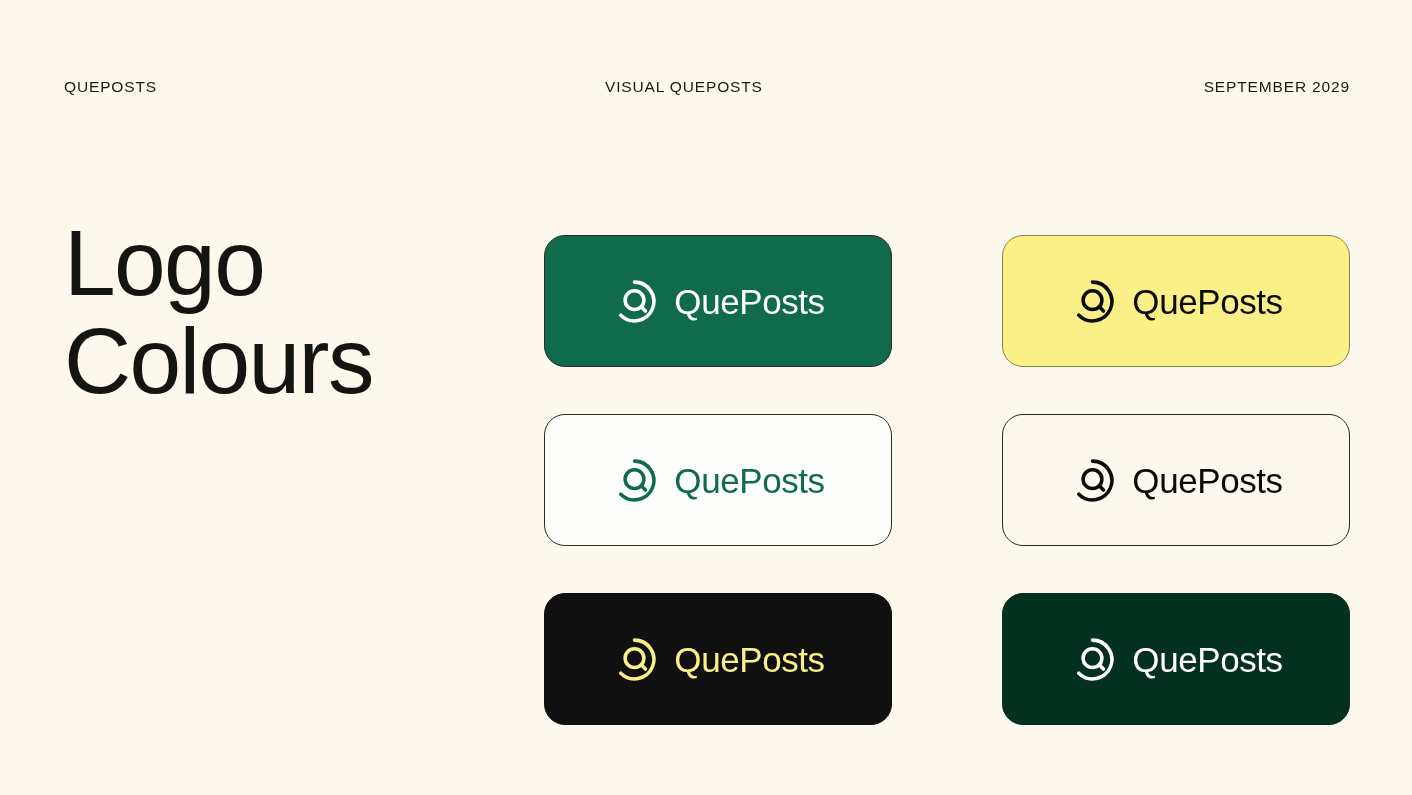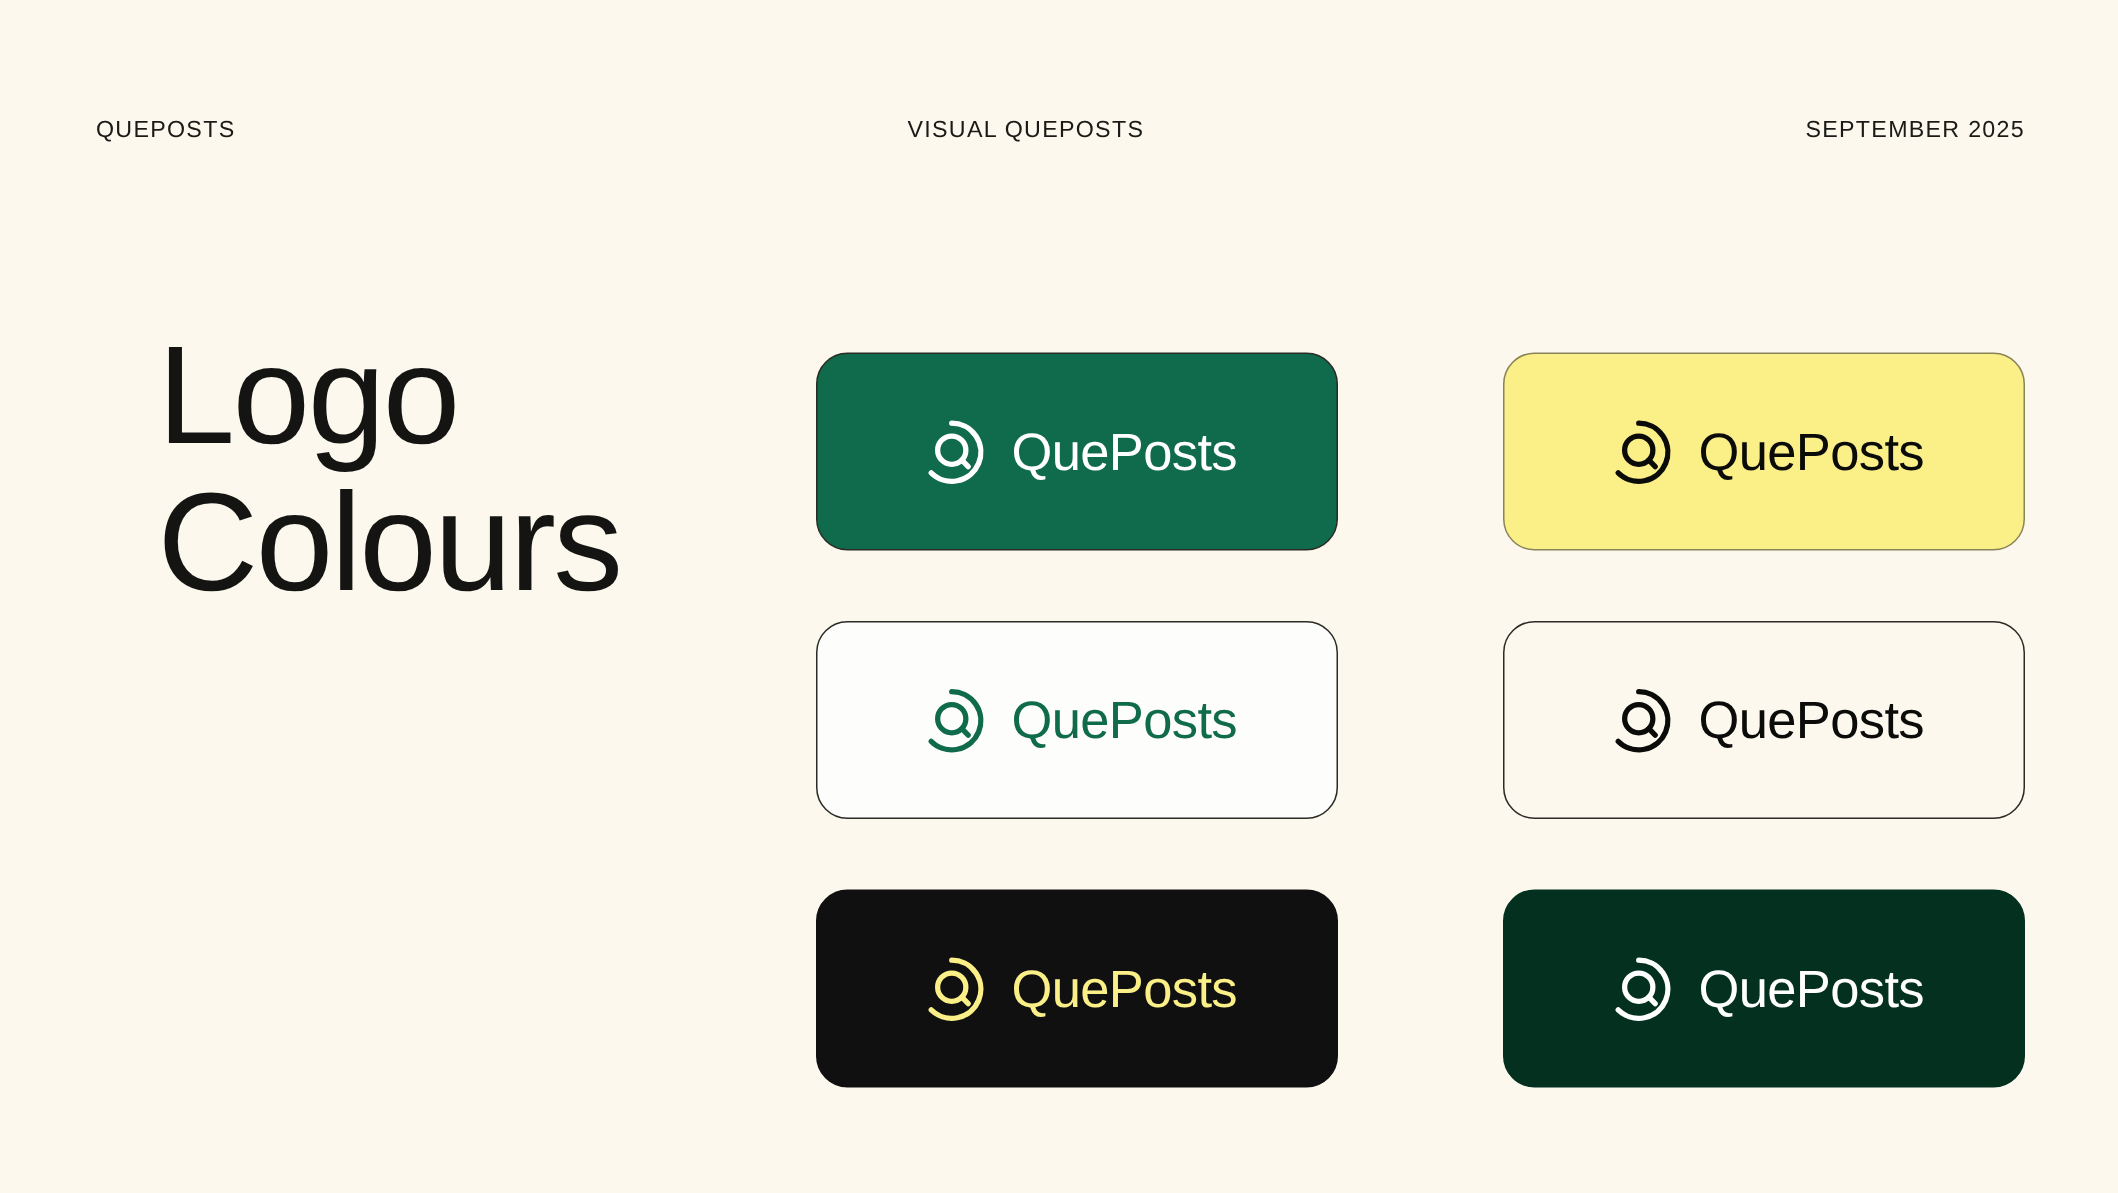--- a/index.html
+++ b/index.html
@@ -44,21 +44,20 @@
     color: #1A1A17;
     white-space: nowrap;
   }
 
   
   .title-block {
     position: absolute;
     left: 64px;
     top: 214px;
     width: 420px;
-    margin-left: 41px;
   }
   .title-line {
     font-size: 93px;
     line-height: 98px;
     font-weight: 400;
     letter-spacing: -0.018em;
     color: #141412;
     white-space: nowrap;
   }
 
@@ -106,21 +105,21 @@
   }
 </style>
 </head>
 <body style="background: rgb(252, 248, 238);">
 
 <div class="page">
 
   <div class="header">
     <div class="eyebrow header-left">QUEPOSTS</div>
     <div class="eyebrow header-center">VISUAL QUEPOSTS</div>
-    <div class="eyebrow header-right">SEPTEMBER 2025</div>
+    <div class="eyebrow header-right">SEPTEMBER 2029</div>
   </div>
 
   <div class="title-block">
     <div class="title-line">Logo</div>
     <div class="title-line">Colours</div>
   </div>
 
   <div class="grid">
 
     <div class="card" style="background: rgb(15, 107, 75); border-color: rgb(43, 43, 38); border-width: 1px; border-style: solid;">

